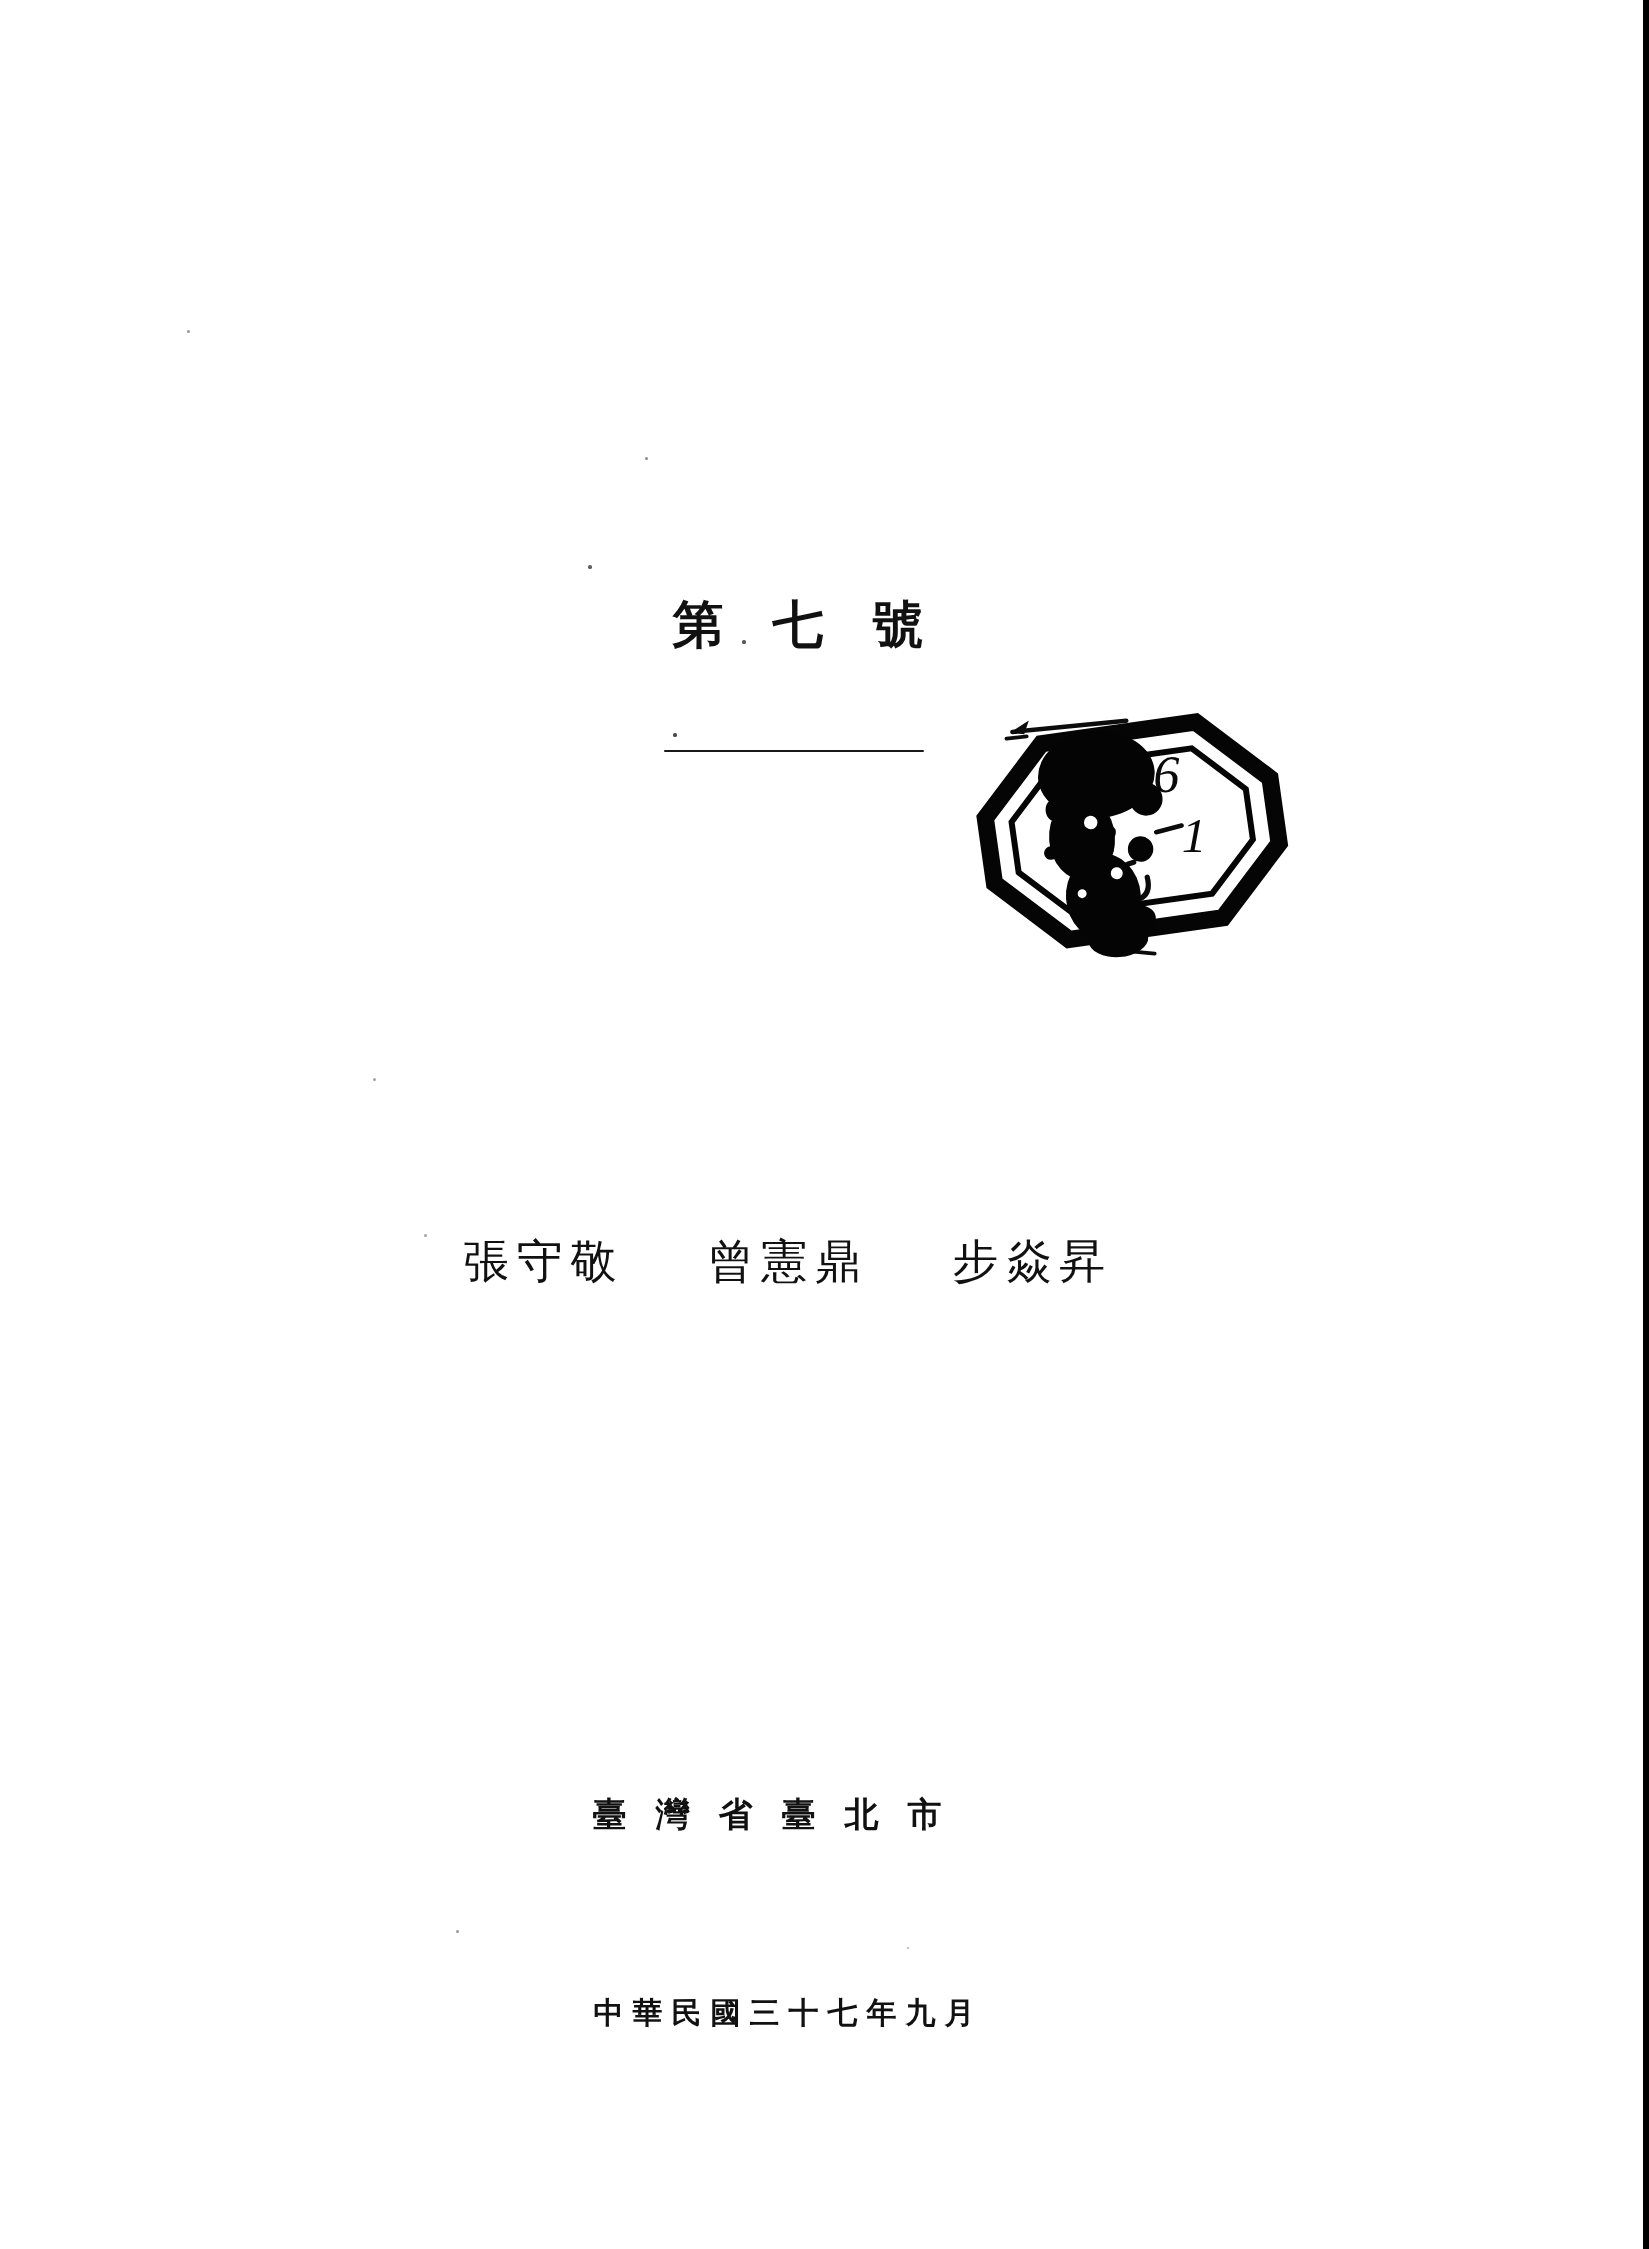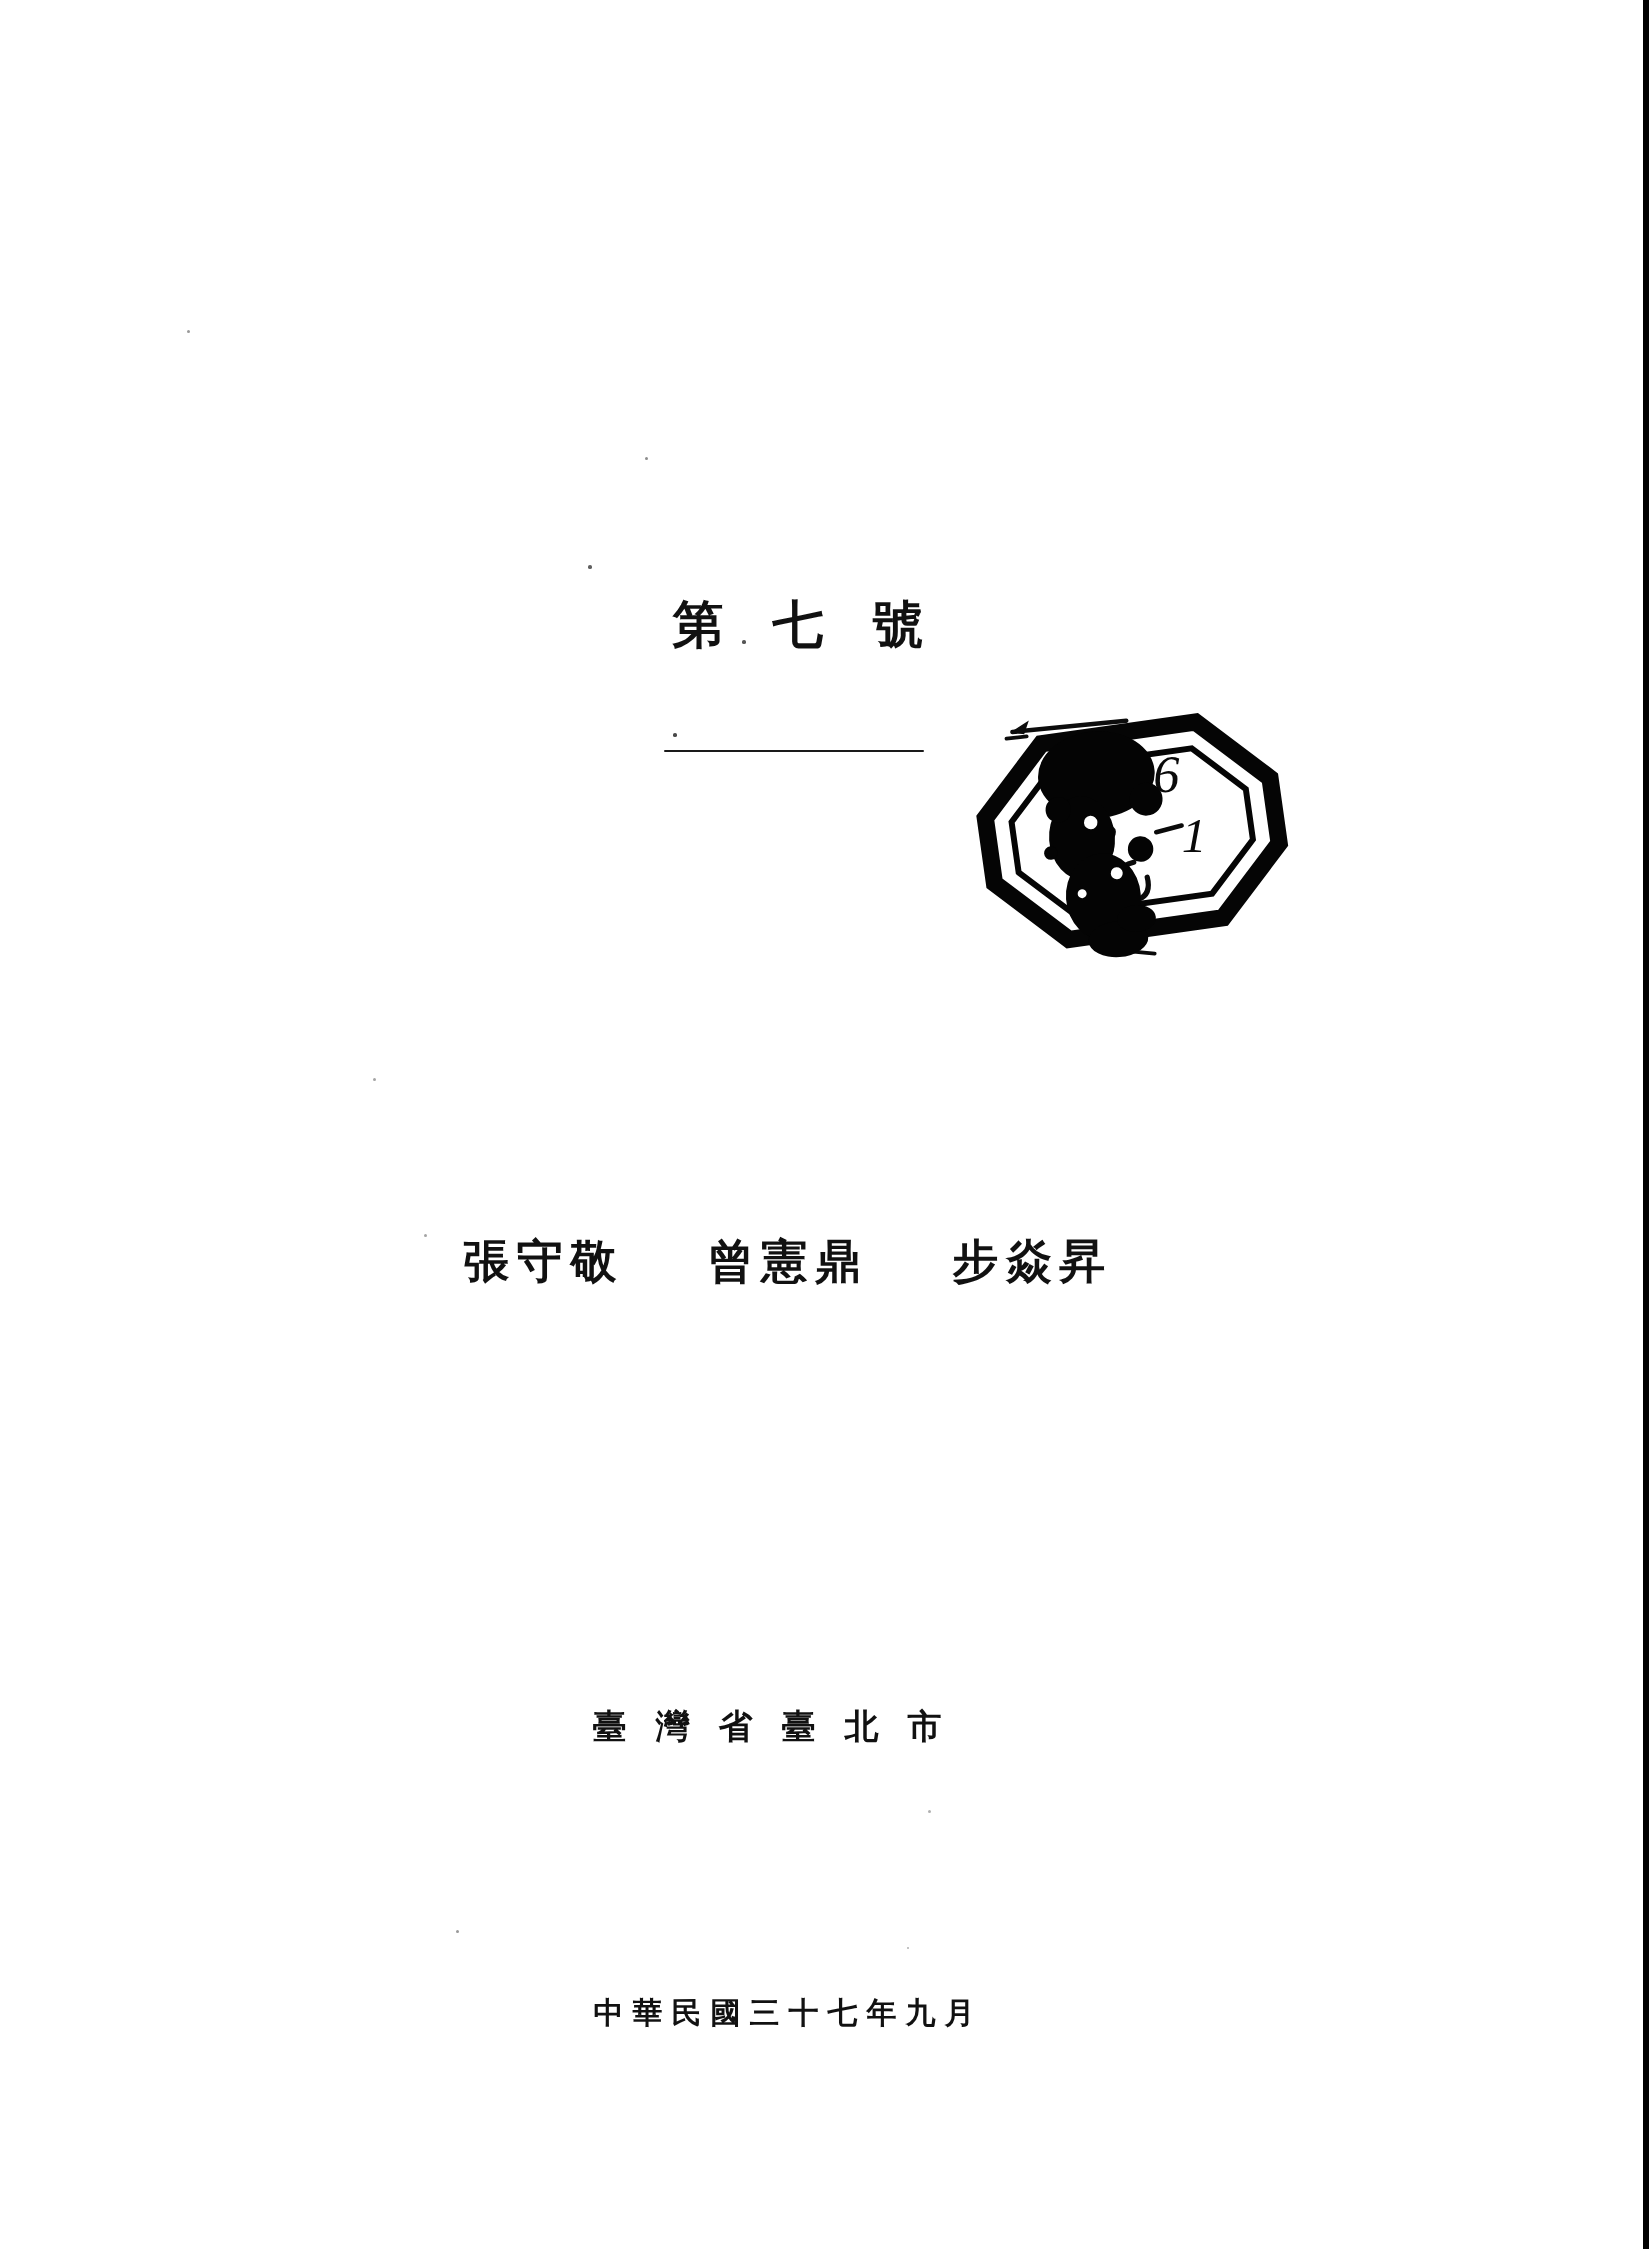--- a/index.html
+++ b/index.html
@@ -10,22 +10,22 @@
   .cline{
     position:absolute;left:50%;white-space:nowrap;line-height:1;
     font-weight:700;color:#111;
   }
   
   .l-region   {top:352px;font-size:48px;letter-spacing:88px;padding-left:88px;transform:translateX(calc(-50% - 46px));}
   .l-bulletin {top:459px;font-size:85px;letter-spacing:10.5px;padding-left:10.5px;transform:translateX(calc(-50% - 31.5px));}
   .l-issue    {top:600px;font-size:51px;letter-spacing:49px;padding-left:49px;transform:translateX(calc(-50% - 27px));font-weight:900;}
   .l-title    {top:1089px;font-size:52px;letter-spacing:1.5px;padding-left:1.5px;transform:translateX(calc(-50% - 35px));}
   .l-authors  {top:1239px;transform:translateX(calc(-50% - 37px));display:flex;gap:84px;}
-  .l-authors span{font-size:46px;font-weight:700;letter-spacing:7.5px;line-height:1;white-space:nowrap;}
-  .l-loc      {top:1710px;font-size:34px;letter-spacing:29px;padding-left:29px;transform:translateX(calc(-50% - 58px));}
+  .l-authors span{font-size:46px;font-weight:400;letter-spacing:7.5px;line-height:1;white-space:nowrap;}
+  .l-loc      {top:1798px;font-size:34px;letter-spacing:29px;padding-left:29px;transform:translateX(calc(-50% - 58px));}
   .l-pub      {top:1857px;font-size:51px;letter-spacing:28px;padding-left:28px;transform:translateX(calc(-50% - 43px));}
   .l-date     {top:1998px;font-size:30px;letter-spacing:9px;padding-left:9px;transform:translateX(calc(-50% - 41px));}
   .divider{
     position:absolute;left:664px;top:750px;width:260px;height:2.2px;background:#1a1a1a;border-radius:1.5px;
   }
   .edge-right{
     position:absolute;right:0;top:0;width:6.7px;height:2250px;background:#000;
   }
   .stamp-box{position:absolute;left:960px;top:696px;width:337px;height:271px;}
   .speck{position:absolute;background:#1c1c1c;border-radius:50%;}

